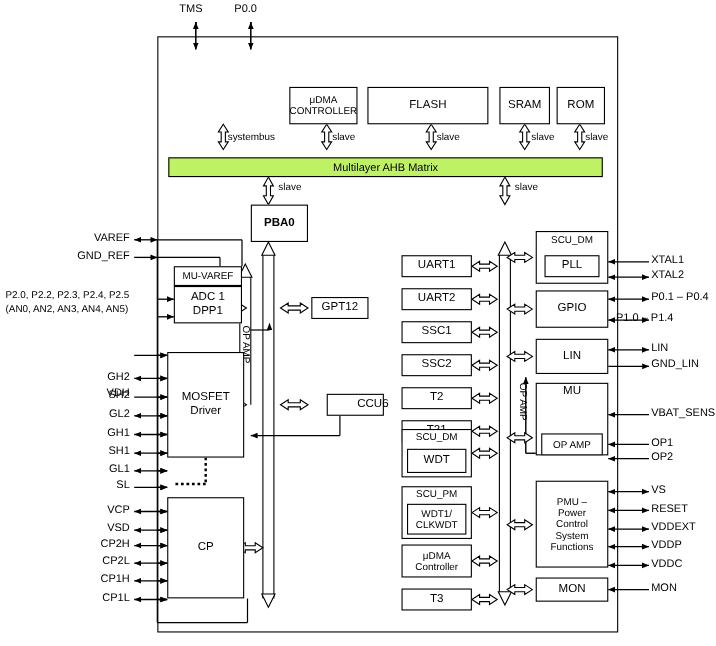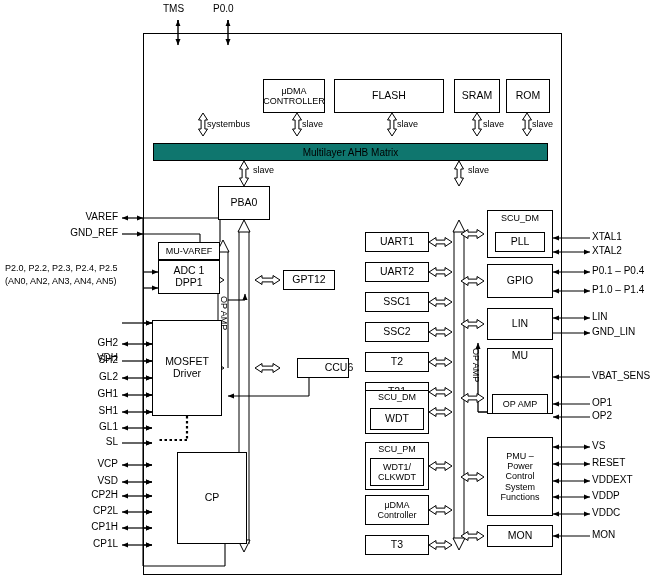--- a/index.html
+++ b/index.html
@@ -55,21 +55,21 @@
     font-size: 9px;
     writing-mode: vertical-rl;
     letter-spacing: 0px;
     z-index: 7;
     color: #000;
     white-space: nowrap;
   }
   .mlxbar {
     position: absolute;
     border: 1px solid #000;
-    background: #0f766e;
+    background: #bef264;
     display: flex; align-items: center; justify-content: center;
     font-size: 10px;
     z-index: 6;
   }
   svg.ov { position: absolute; left:0; top:0; width:651px; height:587px;
            z-index: 5; pointer-events: none; overflow: visible; }
   svg.ovtop { z-index: 8; }
 </style>
 </head>
 <body>
@@ -262,28 +262,28 @@
   <div class="lbl xsmall" style="left:207px;top:119px;">systembus</div>
   <div class="lbl xsmall" style="left:302px;top:119px;">slave</div>
   <div class="lbl xsmall" style="left:397px;top:119px;">slave</div>
   <div class="lbl xsmall" style="left:483px;top:119px;">slave</div>
   <div class="lbl xsmall" style="left:532px;top:119px;">slave</div>
   <div class="lbl xsmall" style="left:253px;top:165px;">slave</div>
   <div class="lbl xsmall" style="left:468px;top:165px;">slave</div>
 
   <div class="mlxbar" style="left:153px;top:143px;width:395px;height:18px;">Multilayer AHB Matrix</div>
 
-  <div class="blk" style="left:218px;top:186px;width:52px;height:34px;">PBA0</div>
+  <div class="blk" style="left:228px;top:186px;width:52px;height:34px;font-weight:bold;">PBA0</div>
 
   <div class="blk small" style="left:158px;top:242px;width:62px;height:18px;">MU-VAREF</div>
   <div class="blk" style="left:158px;top:260px;width:62px;height:34px;">ADC 1
 DPP1</div>
   <div class="blk" style="left:152px;top:320px;width:70px;height:96px;">MOSFET
 Driver</div>
-  <div class="blk" style="left:152px;top:452px;width:70px;height:92px;margin-left:25px;">CP</div>
+  <div class="blk" style="left:152px;top:452px;width:70px;height:92px;">CP</div>
   <div class="blk" style="left:283px;top:270px;width:52px;height:20px;">GPT12</div>
   <div class="blk" style="left:297px;top:358px;width:52px;height:20px;padding-left:32px;">CCU6</div>
 
   <div class="vlabel" style="left:219px;top:296px;">OP AMP</div>
   <div class="vlabel" style="left:471px;top:348px;">OP AMP</div>
 
   <div class="blk" style="left:365px;top:232px;width:64px;height:20px;">UART1</div>
   <div class="blk" style="left:365px;top:262px;width:64px;height:20px;">UART2</div>
   <div class="blk" style="left:365px;top:292px;width:64px;height:20px;">SSC1</div>
   <div class="blk" style="left:365px;top:322px;width:64px;height:20px;">SSC2</div>
@@ -339,21 +339,21 @@
       <div class="lbl r" style="left: 0px; width: 118px; top: 475px;">VSD</div>
       <div class="lbl r" style="left: 0px; width: 118px; top: 489px; padding-left: 48px;">CP2H</div>
       <div class="lbl r" style="left: 0px; width: 118px; top: 505px;">CP2L</div>
       <div class="lbl r" style="left: 0px; width: 118px; top: 521px;">CP1H</div>
       <div class="lbl r" style="left: 0px; width: 118px; top: 538px;">CP1L</div>
     </div>
   <div id="right-pin-labels">
       <div class="lbl" style="left: 592px; top: 231px;">XTAL1</div>
       <div class="lbl" style="left: 592px; top: 245px;">XTAL2</div>
       <div class="lbl" style="left: 592px; top: 265px;">P0.1 – P0.4</div>
-      <div class="lbl" style="left: 560px; top: 284px; margin-left: 32px;">P1.0 – P1.4</div>
+      <div class="lbl" style="left: 560px; top: 284px;">P1.0 – P1.4</div>
       <div class="lbl" style="left: 592px; top: 311px;">LIN</div>
       <div class="lbl" style="left: 592px; top: 326px;">GND_LIN</div>
       <div class="lbl" style="left: 592px; top: 370px;">VBAT_SENSE</div>
       <div class="lbl" style="left: 592px; top: 397px;">OP1</div>
       <div class="lbl" style="left: 592px; top: 410px;">OP2</div>
       <div class="lbl" style="left: 592px; top: 440px;">VS</div>
       <div class="lbl" style="left: 592px; top: 457px;">RESET</div>
       <div class="lbl" style="left: 592px; top: 474px;">VDDEXT</div>
       <div class="lbl" style="left: 592px; top: 490px;">VDDP</div>
       <div class="lbl" style="left: 592px; top: 507px;">VDDC</div>

